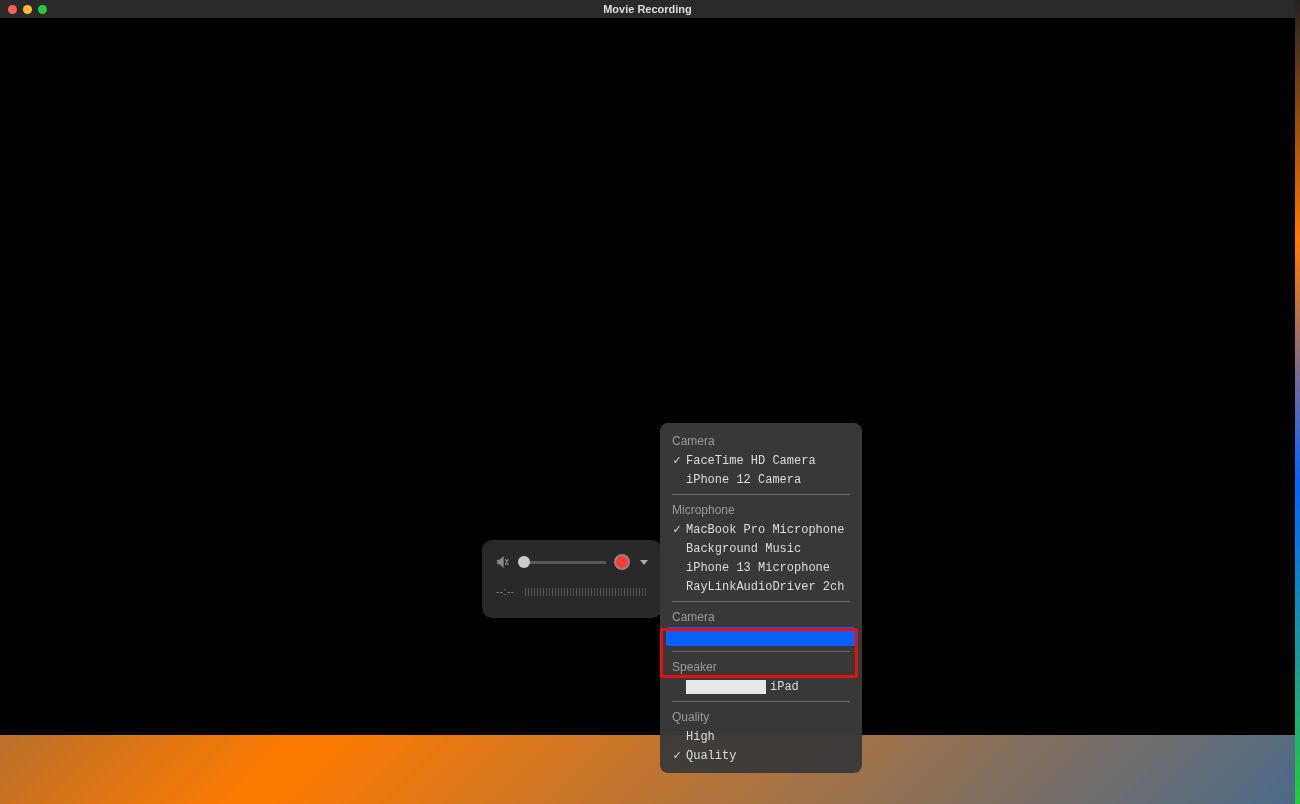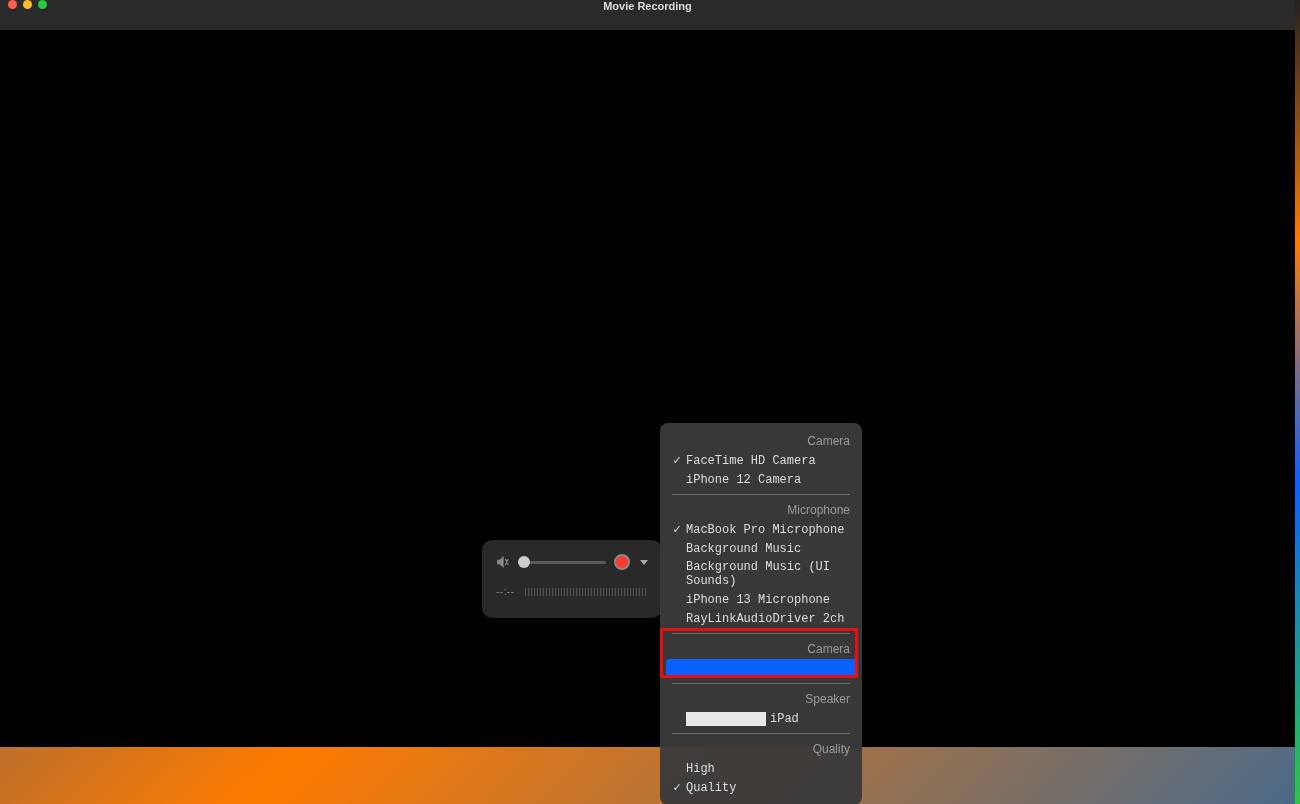--- a/index.html
+++ b/index.html
@@ -18,23 +18,24 @@
     .window {
       position: absolute;
       top: 0;
       left: 0;
       width: 1295px;
       height: 735px;
       background: #000;
       border-radius: 0 0 8px 8px;
     }
     .titlebar {
-      height: 30px;
+      height: 18px;
       background: #2a2a2a;
       display: flex;
+      align-items: center;
       padding: 0 8px;
       position: relative;
     }
     .traffic-lights {
       display: flex;
       gap: 6px;
       position: absolute;
       left: 8px;
     }
     .traffic-light {
@@ -134,21 +135,20 @@
       background: rgba(58,58,58,0.96);
       border-radius: 8px;
       padding: 8px 6px;
       font-size: 12px;
       color: #ccc;
     }
     .menu-section-header {
       color: #9a9a9a;
       font-size: 12px;
       padding: 3px 6px 3px 6px;
-      text-align: right;
     }
     .menu-item {
       padding: 2px 6px 2px 6px;
       display: flex;
       align-items: center;
       gap: 4px;
       color: #ddd;
       font-size: 12px;
       border-radius: 3px;
       min-height: 19px;
@@ -243,24 +243,20 @@
   <div class="menu-item">
     <span class="menu-check">✓</span>
     <span class="menu-item-text">MacBook Pro Microphone</span>
   </div>
   <div class="menu-item">
     <span class="menu-check"></span>
     <span class="menu-item-text">Background Music</span>
   </div>
   <div class="menu-item">
     <span class="menu-check"></span>
-    <span class="menu-item-text">Background Music (UI Sounds)</span>
-  </div>
-  <div class="menu-item">
-    <span class="menu-check"></span>
     <span class="menu-item-text">iPhone 13 Microphone</span>
   </div>
   <div class="menu-item">
     <span class="menu-check"></span>
     <span class="menu-item-text">RayLinkAudioDriver 2ch</span>
   </div>
   <div class="menu-separator"></div>
 
   <div class="menu-section-header">Camera</div>
   <div class="menu-item selected">

